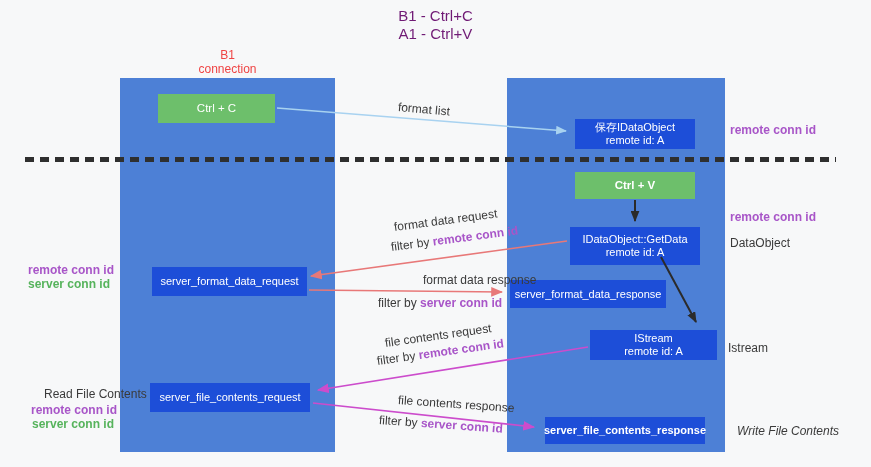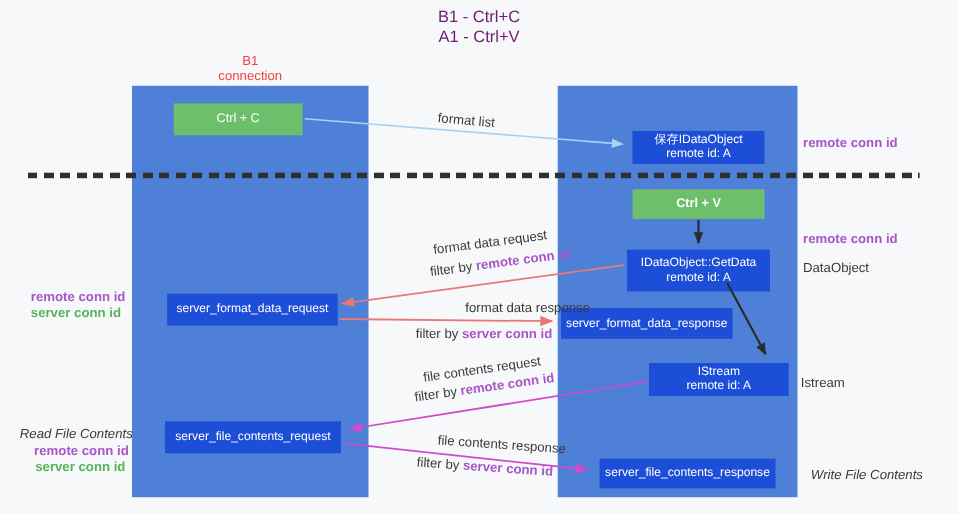--- a/index.html
+++ b/index.html
@@ -78,33 +78,33 @@
 
   <div class="box orange" style="left:590px;top:330px;width:127px;height:30px;">
     <div>IStream</div>
     <div>remote id: A</div>
   </div>
 
   <div class="box orange" style="left:150px;top:383px;width:160px;height:29px;">
     <div>server_file_contents_request</div>
   </div>
 
-  <div class="box orange" style="left:545px;top:417px;width:160px;height:27px;">
+  <div class="box orange" style="left:545px;top:417px;width:160px;height:27px;font-weight:bold;">
     <div>server_file_contents_response</div>
   </div>
 
   <div class="side purple" style="left:730px;top:123px;">remote conn id</div>
   <div class="side purple" style="left:730px;top:210px;">remote conn id</div>
   <div class="side" style="left:730px;top:236px;">DataObject</div>
   <div class="side" style="left:728px;top:341px;">Istream</div>
   <div class="side" style="left:737px;top:424px;font-style:italic;">Write File Contents</div>
 
   <div class="side purple" style="left:28px;top:263px;">remote conn id</div>
   <div class="side greentxt" style="left:28px;top:277px;">server conn id</div>
-  <div class="side" style="left:18px;top:387px;font-style:italic;">Read File Contents</div>
+  <div class="side" style="left:44px;top:387px;">Read File Contents</div>
   <div class="side purple" style="left:31px;top:403px;">remote conn id</div>
   <div class="side greentxt" style="left:32px;top:417px;">server conn id</div>
 
   <div class="alabel" style="left:398px;top:100px;transform:rotate(5deg);">format list</div>
 
   <div class="alabel" style="left:394px;top:220px;transform:rotate(-7.5deg);">format data request</div>
   <div class="alabel" style="left:391px;top:240px;transform:rotate(-7.5deg);">
     <span>filter by </span><span class="purple">remote conn id</span>
   </div>
 

